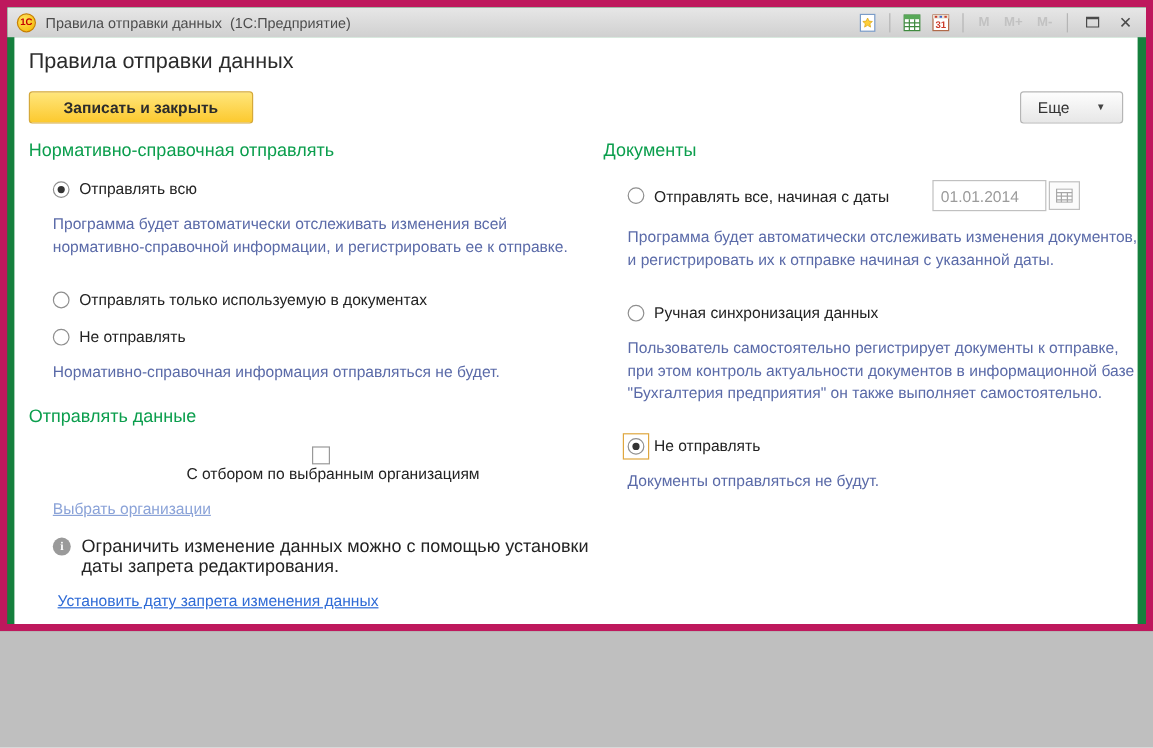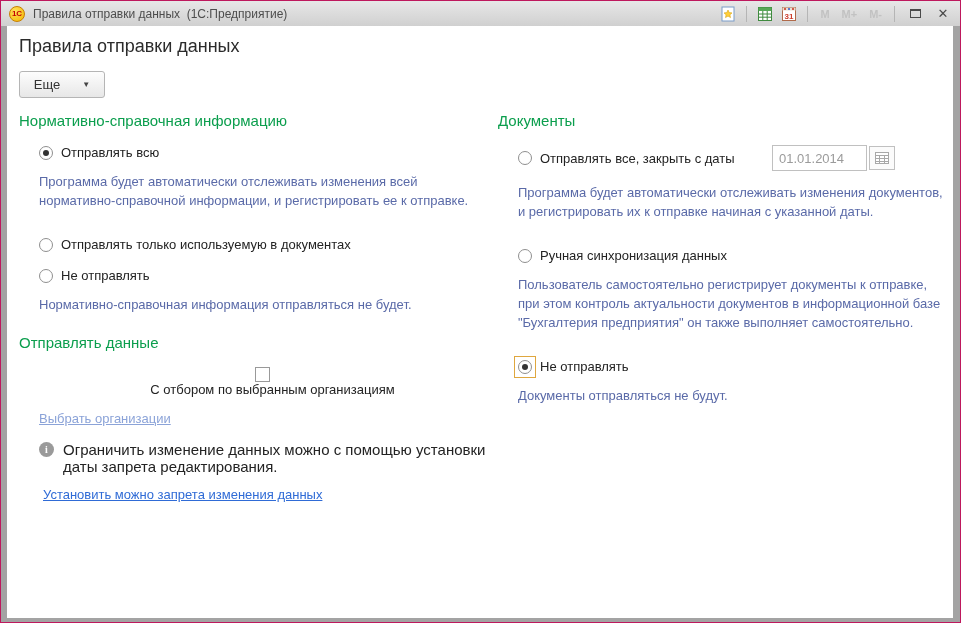--- a/index.html
+++ b/index.html
@@ -1,18 +1,18 @@
 <!DOCTYPE html>
 <html lang="ru"><head>
 <meta charset="utf-8">
 <style>
   * { margin:0; padding:0; box-sizing:border-box; }
   body { font-family:"Liberation Sans","DejaVu Sans",sans-serif; background:#bfbfbf; }
 
-  .window { width:961px; height:623px; border:1px solid #be185d; background:#a3a3a3; overflow:hidden; }
+  .window { width:961px; height:526px; border:6px solid #be185d; background:#15803d; overflow:hidden; }
 
   
   .titlebar { height:25px; display:flex; align-items:center; background:linear-gradient(#e7e7e7,#d0d0d0); padding:0 6px; }
   .app-logo { width:16px; height:16px; border-radius:50%; background:radial-gradient(circle at 35% 30%, #ffe35a, #f4b400); border:1px solid #c77f00; color:#c30000; font-size:8px; font-weight:bold; display:flex; align-items:center; justify-content:center; margin:0 8px 0 2px; flex:0 0 auto; }
   .title-text { font-size:12px; color:#4d4d4d; white-space:pre; flex:1 1 auto; overflow:hidden; }
   .tb-icons { display:flex; align-items:center; gap:6px; }
   .tb-sep { width:1px; height:16px; background:#b5b5b5; margin:0 3px; }
   .tb-ico { width:18px; height:17px; display:flex; align-items:center; justify-content:center; }
   .mem-btn { font-size:11px; font-weight:bold; color:#c2c2c2; padding:0 3px; }
   .win-btn { width:22px; height:18px; display:flex; align-items:center; justify-content:center; color:#4a4a4a; }
@@ -112,30 +112,31 @@
           <span class="close-glyph">✕</span>
         </div>
     </div>
   </div>
 
   <div class="content">
 
     <h1 class="page-title">Правила отправки данных</h1>
 
     <div class="toolbar">
+      <button class="btn-save">Записать и закрыть</button>
       <button class="btn-more">
         <span>Еще</span>
         <span class="arrow">▼</span>
       </button>
     </div>
 
     <div class="cols">
 
       <div class="col-left">
-        <h2 class="section">Нормативно-справочная информацию</h2>
+        <h2 class="section">Нормативно-справочная отправлять</h2>
 
         <div class="opt-row">
           <span class="radio sel"></span>
           <span class="opt-label">Отправлять всю</span>
         </div>
         <div class="note">Программа будет автоматически отслеживать изменения всей нормативно-справочной информации, и регистрировать ее к отправке.</div>
 
         <div class="opt-row">
           <span class="radio"></span>
           <span class="opt-label">Отправлять только используемую в документах</span>
@@ -153,29 +154,29 @@
           <span class="checkbox"></span>
           <span class="chk-label">С отбором по выбранным организациям</span>
         </div>
         <a class="lnk lnk-orgs">Выбрать организации</a>
 
 
         <div class="info-row">
           <span class="info-ico">i</span>
           <span class="info-text">Ограничить изменение данных можно с помощью установки даты запрета редактирования.</span>
         </div>
-        <a class="lnk lnk-date">Установить можно запрета изменения данных</a>
+        <a class="lnk lnk-date">Установить дату запрета изменения данных</a>
       </div>
 
       <div class="col-right">
         <h2 class="section">Документы</h2>
 
         <div class="opt-row">
           <span class="radio"></span>
-          <span class="opt-label">Отправлять все, закрыть с даты</span>
+          <span class="opt-label">Отправлять все, начиная с даты</span>
           <span class="date-group">
             <input class="date-input" readonly="" value="01.01.2014" style="">
             <span class="cal-btn">
               <svg width="14" height="12" viewBox="0 0 14 12">
                   <rect x="0.5" y="0.5" width="13" height="11" fill="#fff" stroke="#a8a8a8"></rect>
                   <line x1="0.5" y1="3.5" x2="13.5" y2="3.5" stroke="#a8a8a8"></line>
                   <line x1="0.5" y1="6.5" x2="13.5" y2="6.5" stroke="#a8a8a8"></line>
                   <line x1="0.5" y1="9.5" x2="13.5" y2="9.5" stroke="#a8a8a8"></line>
                   <line x1="4.5" y1="3.5" x2="4.5" y2="11.5" stroke="#a8a8a8"></line>
                   <line x1="9.5" y1="3.5" x2="9.5" y2="11.5" stroke="#a8a8a8"></line>

